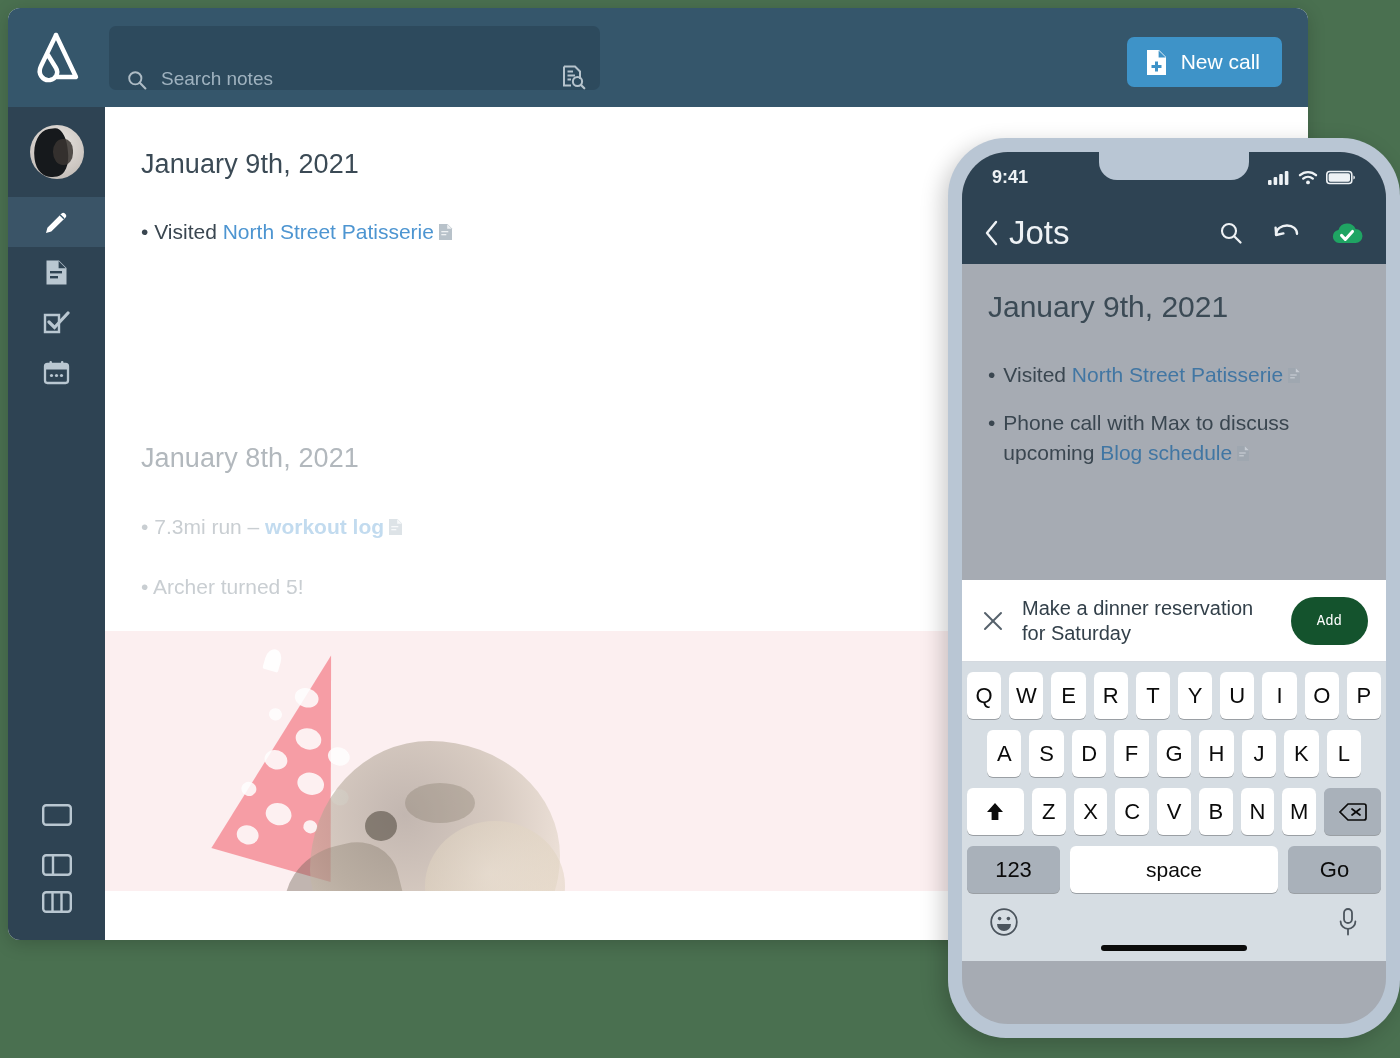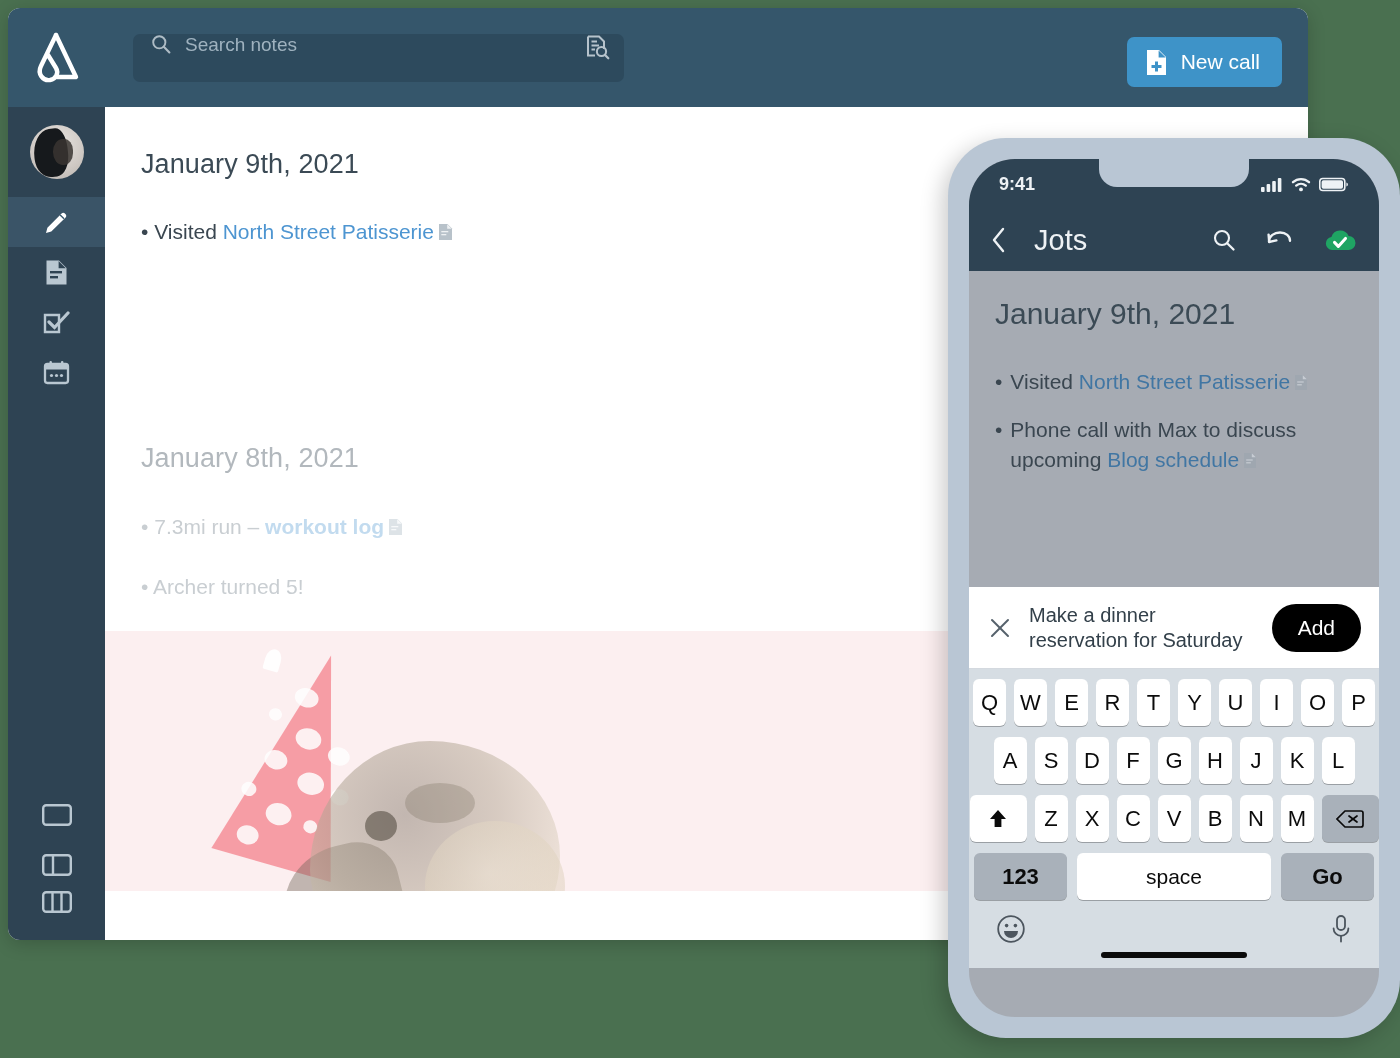--- a/index.html
+++ b/index.html
@@ -26,26 +26,26 @@
     width: 100%; height: 99px;
     background: #35566b;
     display: flex; align-items: center;
   }
   .logo-box {
     width: 97px; height: 99px;
     display: flex; align-items: center; justify-content: center;
   }
   .search-bar {
     position: relative;
-    width: 491px; height: 48px;
+    width: 491px; height: 64px;
     background: #2d4a5d;
     border-radius: 7px;
-    display: flex; align-items: flex-start;
+    display: flex; align-items: flex-end;
     padding: 0 14px 0 18px;
-    margin-left: 28px;
+    margin-left: 4px;
   }
   .search-icon { width: 20px; height: 20px; flex: 0 0 auto; opacity: .8; }
   .search-input {
     flex: 1 1 auto;
     background: transparent; border: 0; outline: 0;
     color: #e9eef2; font-size: 19px;
     font-family: "Liberation Sans", sans-serif;
     margin-left: 14px;
   }
   .search-input::placeholder { color: #9fb2bf; }
@@ -183,21 +183,21 @@
     opacity: .3;
   }
 
   
   .phone {
     position: absolute;
     left: 948px; top: 138px;
     width: 452px; height: 900px;
     border-radius: 58px;
     background: #b9c6d4;
-    padding: 21px;
+    padding: 14px;
     box-shadow: -6px 6px 22px rgba(0,0,0,.20);
   }
   .phone-screen {
     position: relative;
     width: 100%; height: 100%;
     border-radius: 46px;
     overflow: hidden;
     background: #a6abb3;
   }
   .ph-statusbar {
@@ -213,21 +213,21 @@
     background: #b9c6d4;
     border-bottom-left-radius: 18px; border-bottom-right-radius: 18px;
   }
   .status-right { margin-left: auto; display: flex; align-items: center; gap: 8px; }
   .ph-navbar {
     height: 62px; background: #2e4353;
     display: flex; align-items: center;
     padding: 0 22px;
     color: #eef2f5;
   }
-  .ph-title { font-size: 29px; margin-left: 28px; }
+  .ph-title { font-size: 33px; margin-left: 10px; }
   .nav-actions { margin-left: auto; display: flex; align-items: center; gap: 30px; }
   .cloud-ok { width: 34px; height: 26px; }
 
   .ph-body { padding: 26px 26px 0 26px; height: 316px; }
   .ph-date { font-size: 30px; color: #3b4a55; }
   .ph-line {
     font-size: 21px; color: #3a4650; line-height: 1.42;
     display: flex; gap: 8px;
   }
   .ph-line .bullet { flex: 0 0 auto; }
@@ -244,41 +244,41 @@
     background: #fff;
     display: flex; align-items: center;
     padding: 14px 18px 14px 20px;
     gap: 18px;
     min-height: 82px;
     border-bottom: 1px solid #d4d9df;
   }
   .sug-text { flex: 1 1 auto; font-size: 20px; color: #33404a; line-height: 1.22; }
   .add-btn {
     flex: 0 0 auto;
-    background: #000000; color: #fff; border: 0;
+    background: #14532d; color: #fff; border: 0;
     border-radius: 24px; height: 48px; padding: 0 26px;
-    font-size: 21px; font-family: Liberation Sans, sans-serif;
+    font-size: 14px; font-family: Liberation Mono, monospace;
     cursor: pointer;
   }
 
   
   .keyboard {
     background: #d6dde3;
     padding: 10px 5px 4px 5px;
   }
   .kb-row { display: flex; justify-content: center; gap: 8px; margin-bottom: 11px; }
   .kb-row.r2 { padding: 0 20px; }
   .key {
     background: #fff; border-radius: 6px;
     height: 47px; min-width: 33px; flex: 1 1 0;
     display: flex; align-items: center; justify-content: center;
     font-size: 22px; color: #0b0b0b; cursor: pointer;
     box-shadow: 0 1px 0 rgba(0,0,0,.28);
   }
-  .key.gray { background: #a9b1ba; font-weight: bold; }
+  .key.gray { background: #a9b1ba; }
   .kb-row.r3 { gap: 8px; }
   .key.wide { flex: 0 0 57px; }
   .kb-row.r4 { gap: 10px; margin-bottom: 6px; }
   .key.num { flex: 0 0 93px; }
   .key.space { flex: 1 1 auto; font-size: 21px; }
   .key.go { flex: 0 0 93px; }
   .kb-bottom {
     display: flex; align-items: center; justify-content: space-between;
     padding: 8px 22px 6px 22px;
   }

